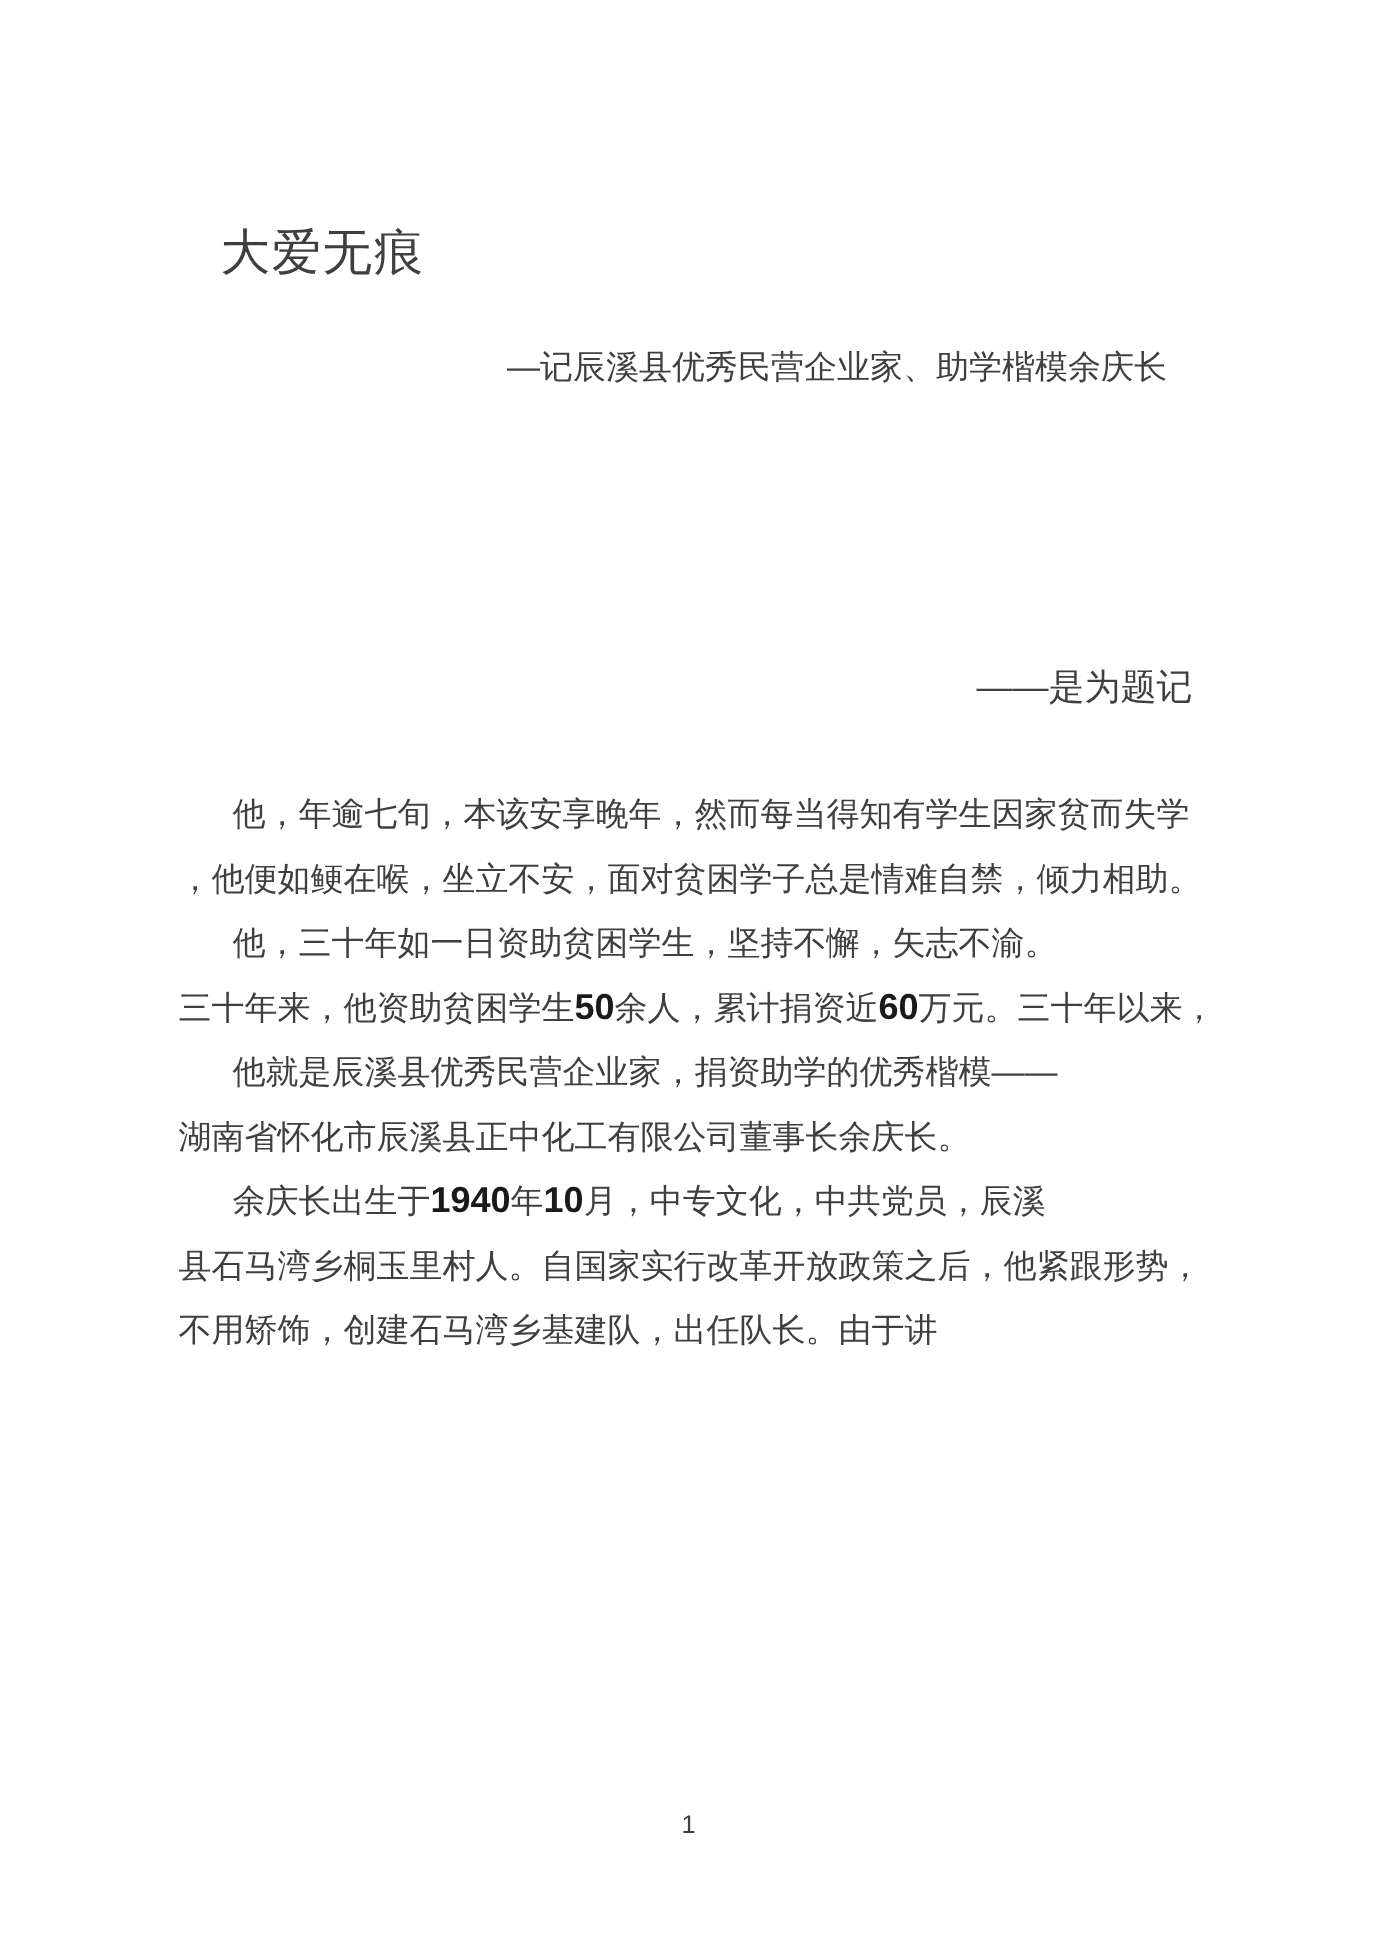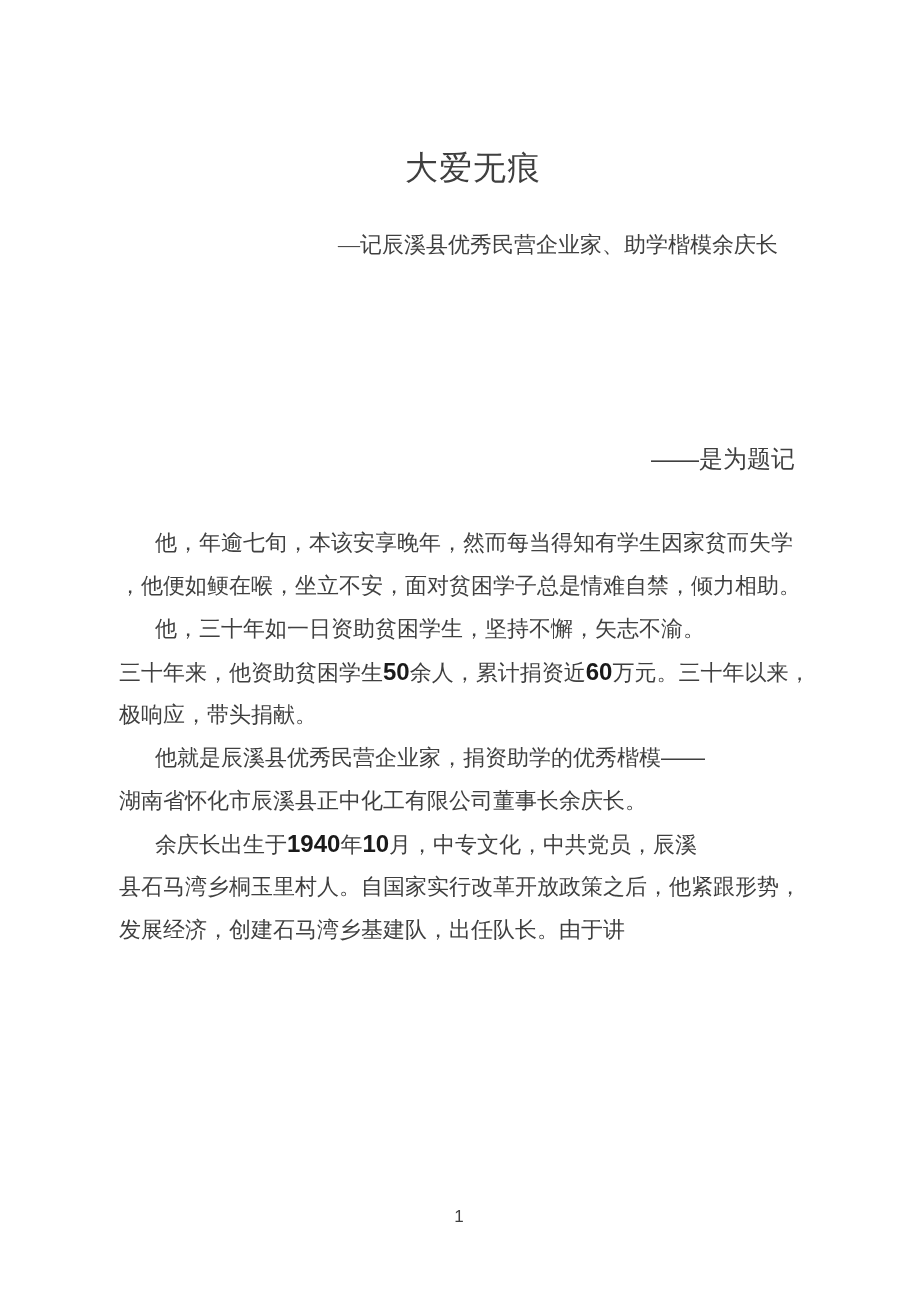--- a/index.html
+++ b/index.html
@@ -19,36 +19,35 @@
   }
   .doc-title {
     position: absolute;
     left: 119px;
     width: 680px;
     top: 146px;
     margin: 0;
     font-size: 33px;
     line-height: 43px;
     font-weight: 300;
-    text-align: center;
+    text-align: left;
     padding-left: 28px;
     box-sizing: border-box;
     letter-spacing: 1px;
   }
   .doc-subtitle {
     position: absolute;
     left: 119px;
     width: 680px;
     top: 223px;
     font-size: 22px;
     line-height: 43px;
     text-align: right;
     padding-right: 21px;
     box-sizing: border-box;
-    font-family: Liberation Serif, serif;
   }
   .epigraph {
     position: absolute;
     left: 119px;
     width: 682px;
     top: 302px;
     font-size: 24px;
     letter-spacing: 0.5px;
   }
   .epigraph-attr {
@@ -110,28 +109,27 @@
   <div class="doc-body" id="body-paragraphs">
       <div>
         <div class="line ind">他，年逾七旬，本该安享晚年，然而每当得知有学生因家贫而失学</div>
         <div class="line">，他便如鲠在喉，坐立不安，面对贫困学子总是情难自禁，倾力相助。</div>
       </div>
       <div>
         <div class="line ind">他，三十年如一日资助贫困学生，坚持不懈，矢志不渝。</div>
       </div>
       <div>
         <div class="line">三十年来，他资助贫困学生<b class="num">50</b>余人，累计捐资近<b class="num">60</b>万元。三十年以来，</div>
-        <div class="line">极响应，带头捐献。</div>
       </div>
       <div>
         <div class="line ind">他就是辰溪县优秀民营企业家，捐资助学的优秀楷模——</div>
         <div class="line">湖南省怀化市辰溪县正中化工有限公司董事长余庆长。</div>
       </div>
       <div>
         <div class="line ind">余庆长出生于<b class="num">1940</b>年<b class="num">10</b>月，中专文化，中共党员，辰溪</div>
         <div class="line">县石马湾乡桐玉里村人。自国家实行改革开放政策之后，他紧跟形势，</div>
-        <div class="line">发展经济，创建石马湾乡基建队，出任队长。由于讲</div>
+        <div class="line">不用矫饰，创建石马湾乡基建队，出任队长。由于讲</div>
       </div>
     </div>
 
   <div class="page-number">1</div>
 
 </div>
 
 </body></html>

